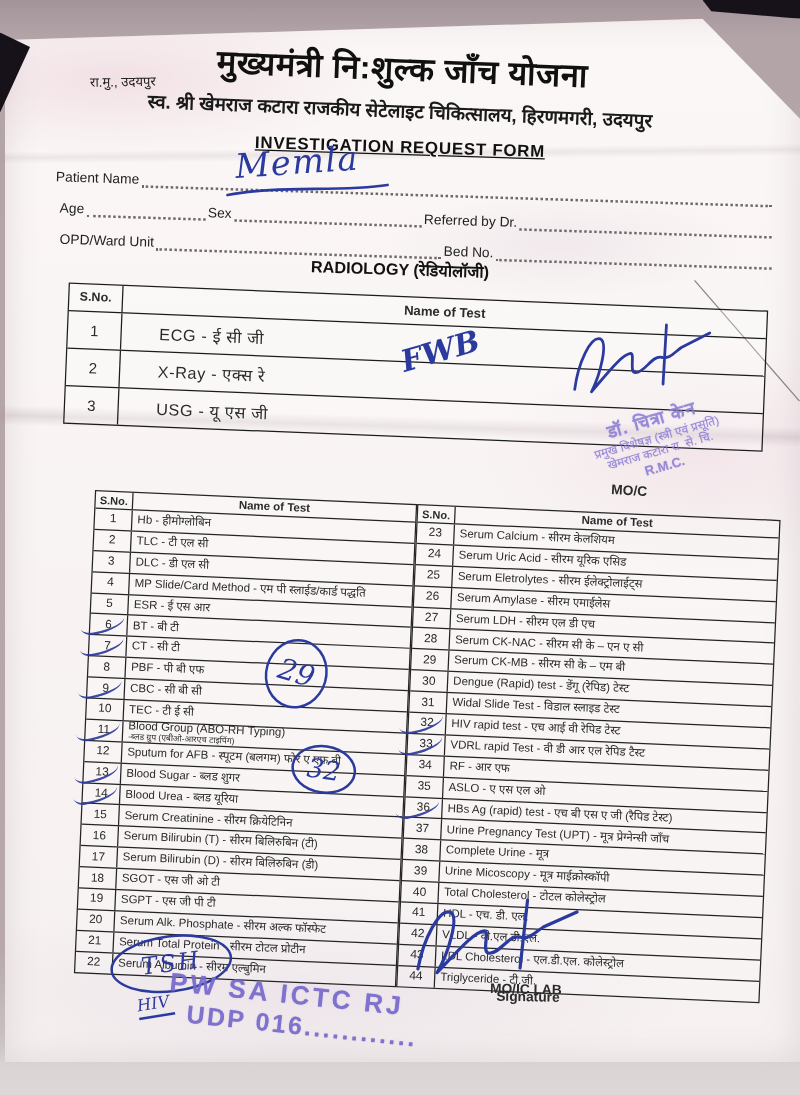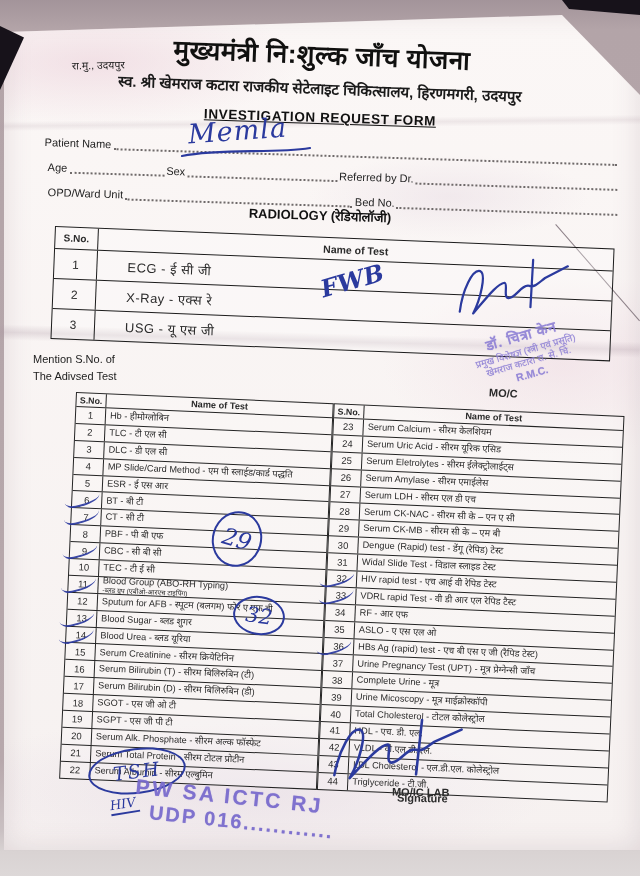--- a/index.html
+++ b/index.html
@@ -161,24 +161,20 @@
         <div class="rsno">3</div>
         <div class="rname">USG    -    यू एस जी</div>
       </div>
       </div>
   </div>
   <div class="hand" id="fwb">FWB</div>
   <svg id="sig1" class="sig-svg" width="130" height="70" viewBox="0 0 140 70">
     <path d="M10,50 C16,28 30,6 38,10 C44,14 34,40 24,54 C40,40 54,26 62,26 C66,27 58,42 64,43 C72,44 80,30 88,33 C94,36 100,30 106,27 L132,18 M96,6 L86,56" fill="none" stroke="#2b3a9e" stroke-width="2.4" stroke-linecap="round" stroke-linejoin="round"></path>
   </svg>
 
-  <div id="mention-note">
-    <div>Mention S.No. of</div>
-    <div>The Adivsed Test</div>
-  </div>
   <div id="doctor-stamp">
     <div class="l1">डॉ. चित्रा केन</div>
     <div class="l2">प्रमुख विशेषज्ञ (स्त्री एवं प्रसूति)</div>
     <div class="l3">खेमराज कटारा रा. से. चि.</div>
     <div class="l4">R.M.C.</div>
   </div>
   <div id="mo-c">MO/C</div>
 
   <div id="tests-wrap">
     <div class="ttable" id="ttable-left">

